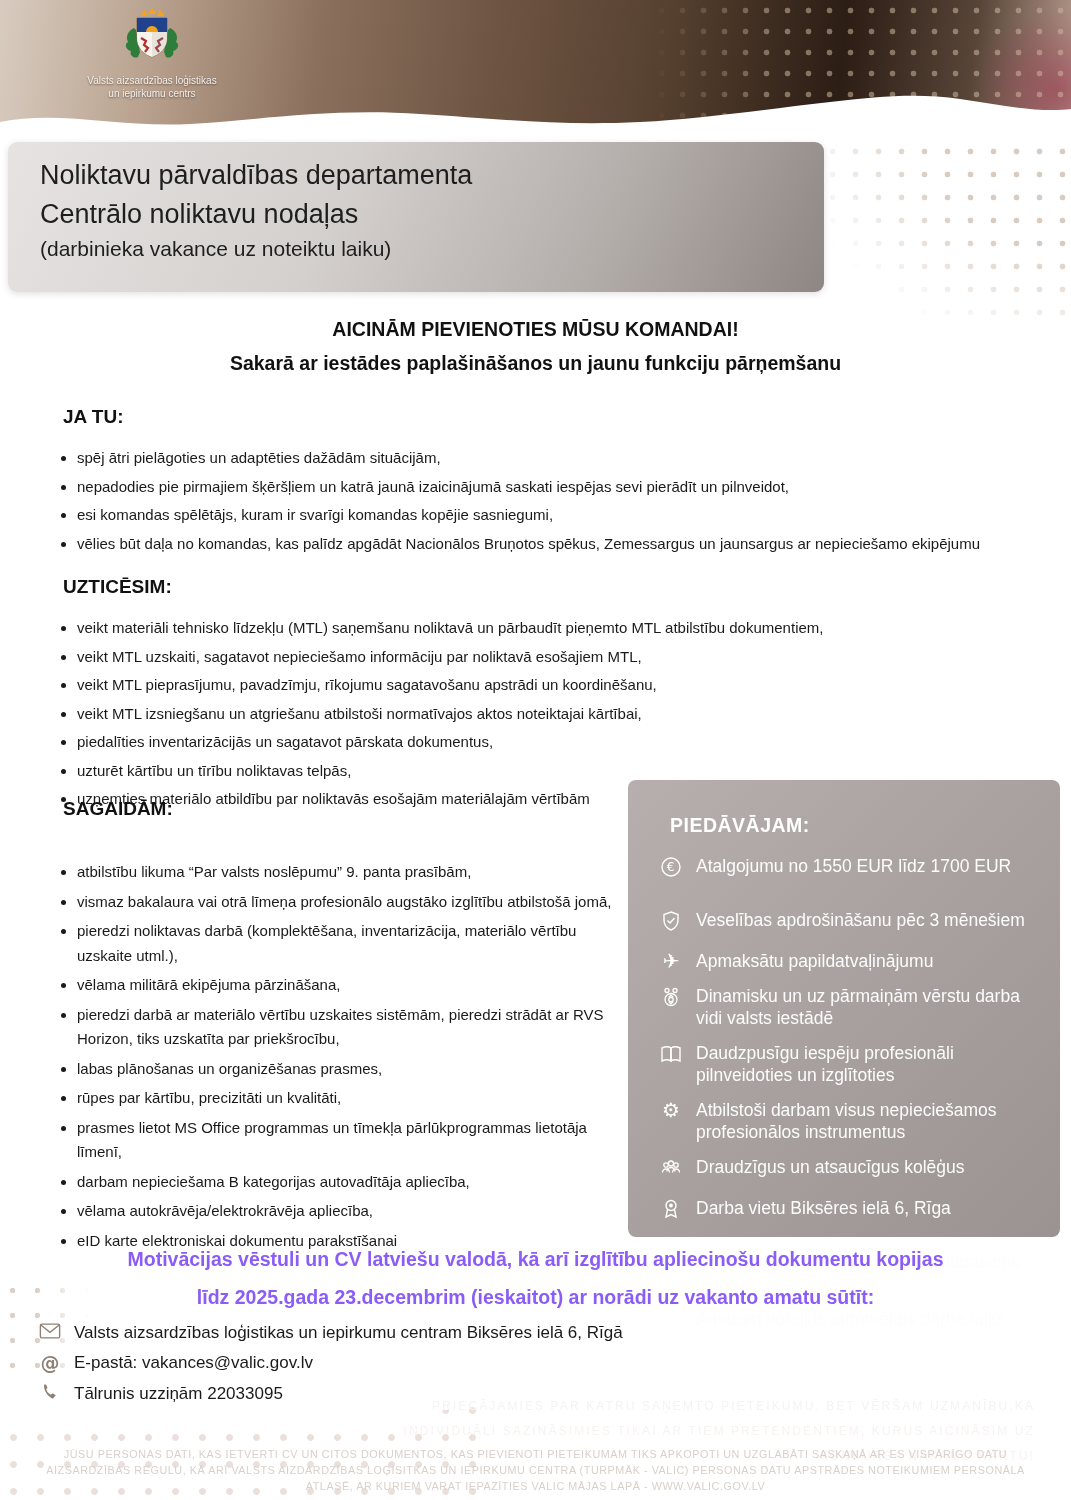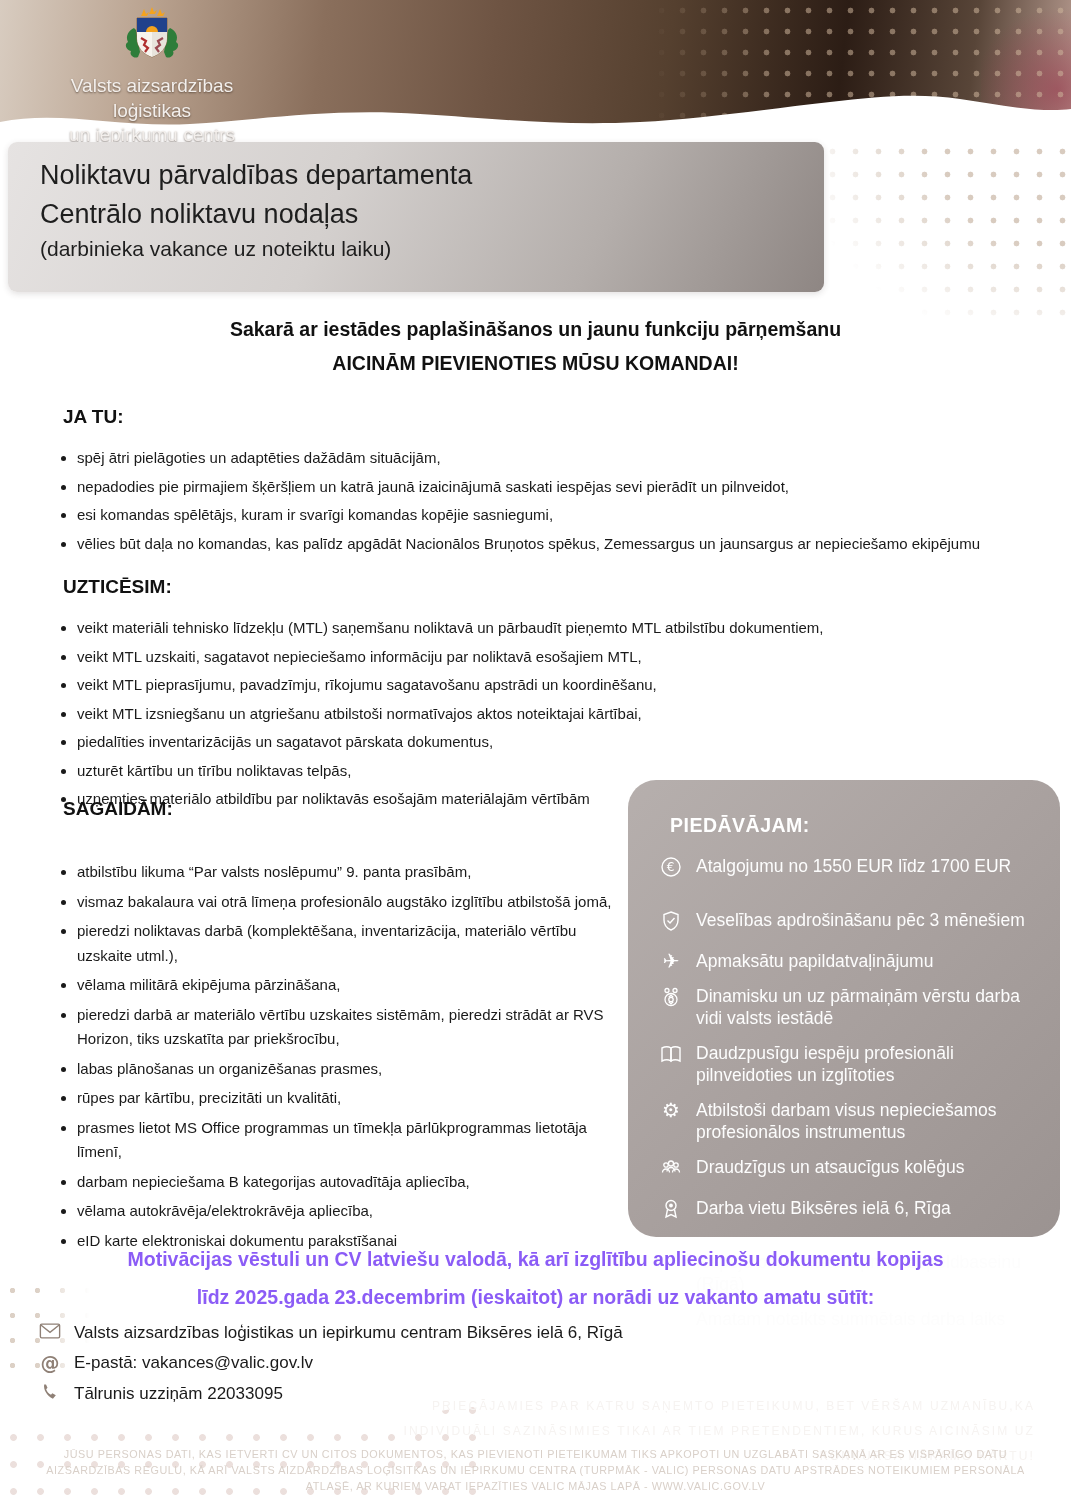--- a/index.html
+++ b/index.html
@@ -26,21 +26,21 @@
     mask-image:radial-gradient(ellipse at 100% 0%,#000 40%,transparent 78%);}
   .dots-bottom-left{position:absolute;left:0;top:1278px;width:90px;height:160px;z-index:2;
     background-image:radial-gradient(circle, rgba(178,152,128,.45) 2.4px, transparent 3px);
     background-size:25px 25px;
     -webkit-mask-image:linear-gradient(to right,#000 40%,transparent 100%);
     mask-image:linear-gradient(to right,#000 40%,transparent 100%);}
 
   
   .logo{position:absolute;top:6px;left:52px;width:200px;text-align:center;z-index:3;}
   .logo svg{display:block;margin:0 auto;}
-  .org-name{margin-top:4px;color:#f3efec;font-size:19px;line-height:1.3;text-shadow:0 1px 2px rgba(40,25,15,.55);}
+  .org-name{margin-top:4px;color:#f3efec;font-size:10px;line-height:1.3;text-shadow:0 1px 2px rgba(40,25,15,.55);}
 
   
   .title-box{position:absolute;top:142px;left:8px;width:816px;height:150px;z-index:3;
     border-radius:9px;
     background:linear-gradient(115deg,#e6e3e2 0%,#d4d0ce 40%,#b4aeab 72%,#8e8683 100%);
     box-shadow:0 2px 6px rgba(60,50,45,.15);
     padding:14px 0 0 32px;box-sizing:border-box;color:#1e1e1e;}
   .title-box .dept{font-size:27px;line-height:39px;}
   .title-box .position{font-size:30px;font-weight:bold;line-height:40px;margin-top:2px;}
   .title-box .note{font-size:21px;line-height:30px;}
@@ -55,21 +55,21 @@
   .section ul{margin:18px 0 0 0;padding-left:22px;}
   .section li{font-size:15px;line-height:24.5px;margin-bottom:4px;}
   .sec-ja-tu{top:398px;width:950px;}
   .sec-uzticesim{top:568px;width:950px;}
   .sec-sagaidam{top:790px;width:575px;}
   .sec-sagaidam ul{margin-top:40px;}
   .sec-sagaidam li{margin-bottom:5px;}
 
   
   .offer-box{position:absolute;top:780px;left:628px;width:432px;height:457px;z-index:3;
-    border-radius:28px;
+    border-radius:8px;
     background:linear-gradient(135deg,#b6afad 0%,#aaa2a0 45%,#9b9391 100%);
     box-sizing:border-box;padding:34px 26px 18px 28px;color:#fbfaf9;}
   .offer-box h2{margin:0 0 18px 14px;font-size:19.5px;font-weight:bold;letter-spacing:.5px;color:#ffffff;}
   .offer-item{display:flex;align-items:flex-start;margin-bottom:13px;}
   .offer-item .oicon{flex:0 0 30px;width:30px;text-align:center;margin-right:10px;margin-top:0px;}
   .offer-item .otext{font-size:17.5px;line-height:22px;color:#fdfdfd;}
   .gap-after{margin-bottom:26px;}
   .icon-glyph{font-family:"DejaVu Sans",sans-serif;font-size:20px;line-height:22px;color:#ffffff;display:inline-block;}
 
   
@@ -127,22 +127,22 @@
     </div>
   </div>
 
   <div class="title-box">
     <div class="dept">Noliktavu pārvaldības departamenta</div>
     <div class="dept">Centrālo noliktavu nodaļas</div>
     <div class="note">(darbinieka vakance uz noteiktu laiku)</div>
   </div>
 
   <div class="intro">
+    <div>AICINĀM PIEVIENOTIES MŪSU KOMANDAI!</div>
     <div>Sakarā ar iestādes paplašināšanos un jaunu funkciju pārņemšanu</div>
-    <div>AICINĀM PIEVIENOTIES MŪSU KOMANDAI!</div>
   </div>
 
   <div class="section sec-ja-tu">
     <h2>JA TU:</h2>
     <ul>
       <li>spēj ātri pielāgoties un adaptēties dažādām situācijām,</li>
       <li>nepadodies pie pirmajiem šķēršļiem un katrā jaunā izaicinājumā saskati iespējas sevi pierādīt un pilnveidot,</li>
       <li>esi komandas spēlētājs, kuram ir svarīgi komandas kopējie sasniegumi,</li>
       <li>vēlies būt daļa no komandas, kas palīdz apgādāt Nacionālos Bruņotos spēkus, Zemessargus un jaunsargus ar nepieciešamo ekipējumu</li>
     </ul>

